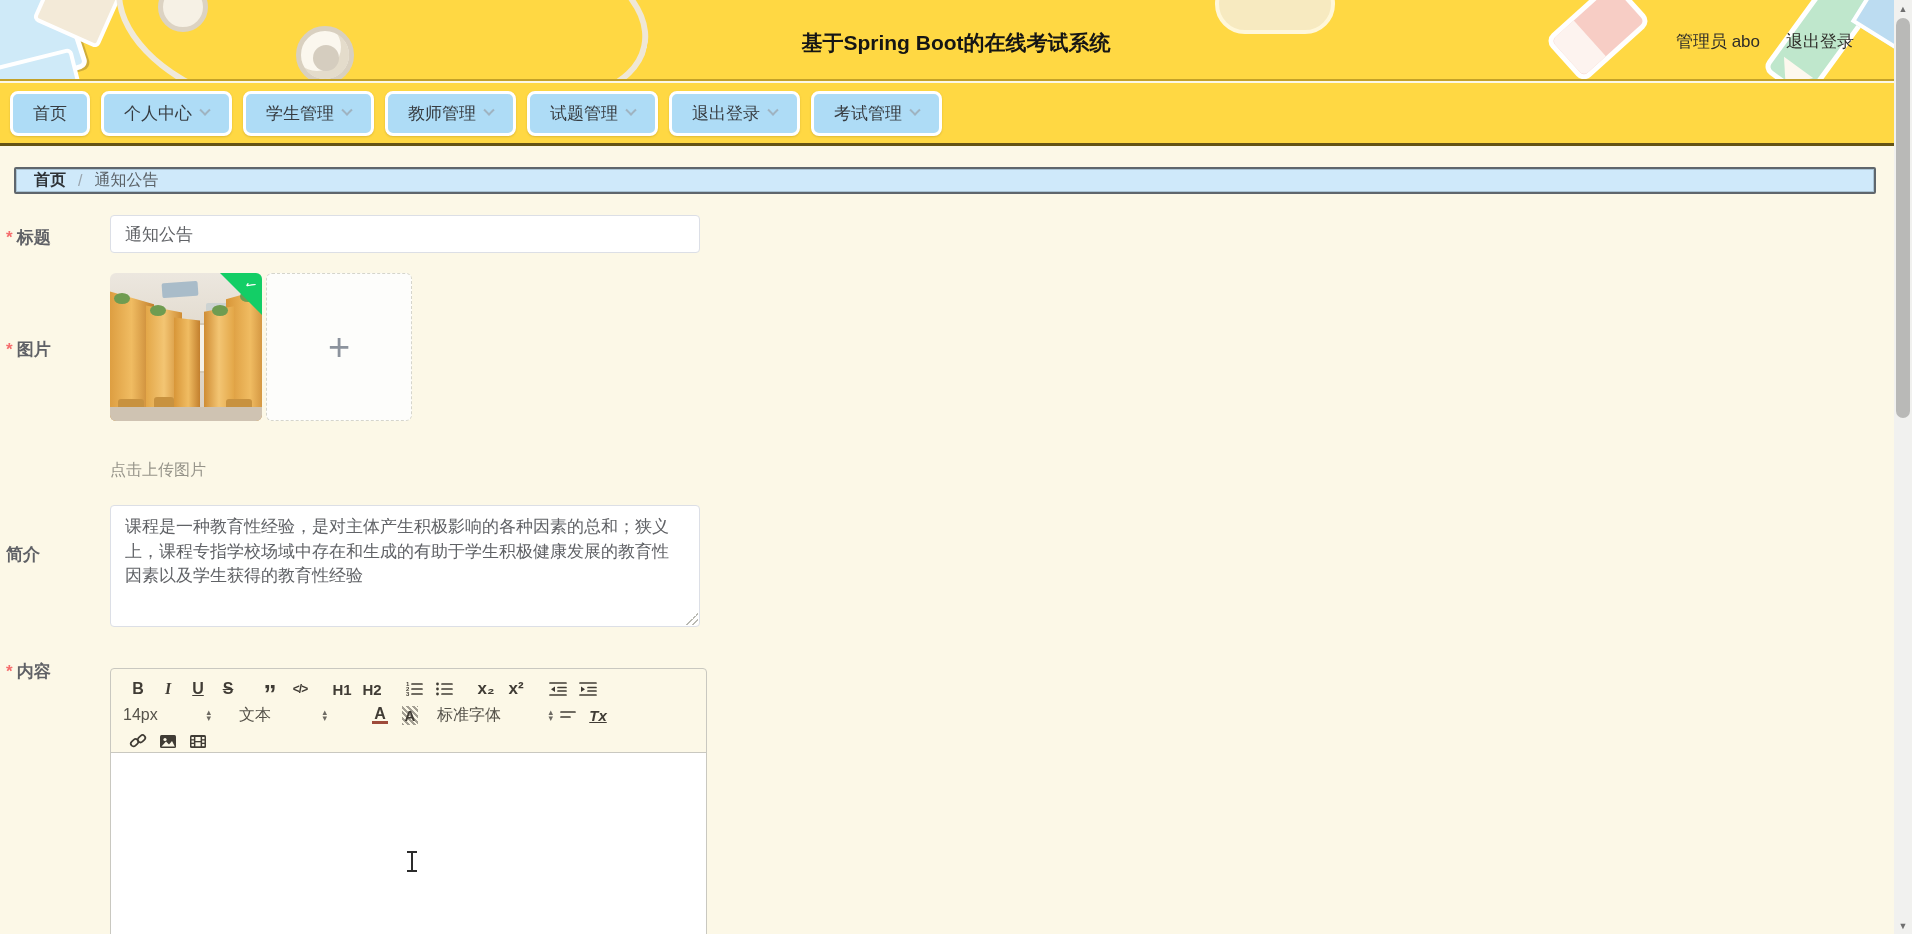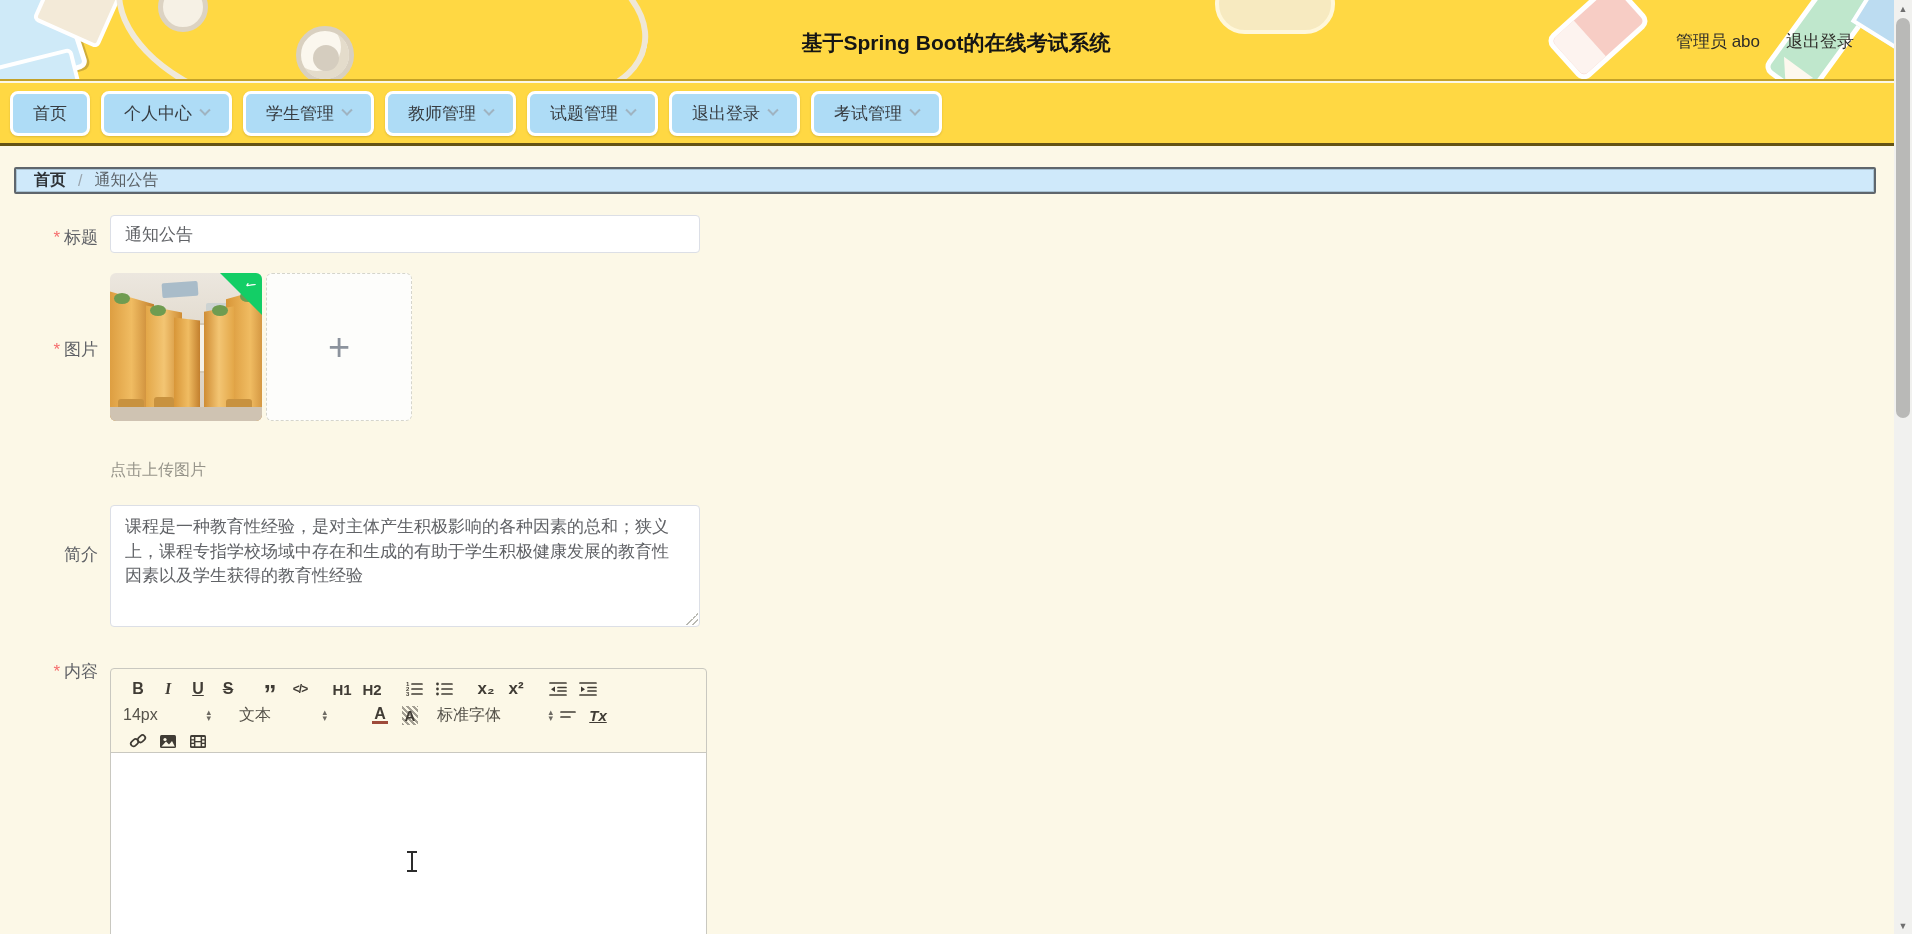--- a/index.html
+++ b/index.html
@@ -54,21 +54,21 @@
 
   
   .breadcrumb-bar { position:absolute; left:14px; top:167px; width:1862px; height:27px; background:#cfe9fa;
     border:2px solid #5f666c; box-shadow:inset 0 0 0 1px #a9c3d4; border-radius:2px;
     display:flex; align-items:center; padding-left:18px; font-size:16px; }
   .bc-home { font-weight:bold; color:#2e3236; cursor:pointer; }
   .bc-sep { color:#9aa5ae; margin:0 12px; }
   .bc-current { color:#5c6368; }
 
   
-  .form-label { position:absolute; left:6px; width:92px; text-align:right; font-size:17px; color:#5f6166; }
+  .form-label { position:absolute; left:6px; width:92px; font-size:17px; color:#5f6166;font-weight:bold; }
   .req { color:#f56c6c; margin-right:4px; }
   .title-input { position:absolute; left:110px; top:215px; width:590px; height:38px; background:#fff;
     border:1px solid #dcdfe6; border-radius:4px; padding:0 14px; font-size:17px; color:#606266;
     font-family:inherit; outline:none; }
 
   .photo-thumb { position:absolute; left:110px; top:273px; width:152px; height:148px; border-radius:6px;
     overflow:hidden; background:linear-gradient(180deg,#ece7df 0%,#e3dcd0 35%,#d9cec0 100%); cursor:pointer; }
   .ph { position:absolute; }
   .ph-light { left:52px; top:9px; width:36px; height:15px; background:#a9bcc9; border-radius:2px; transform:rotate(-4deg); }
   .ph-ac { left:96px; top:30px; width:26px; height:9px; background:#cdd3d2; border-radius:2px; }

